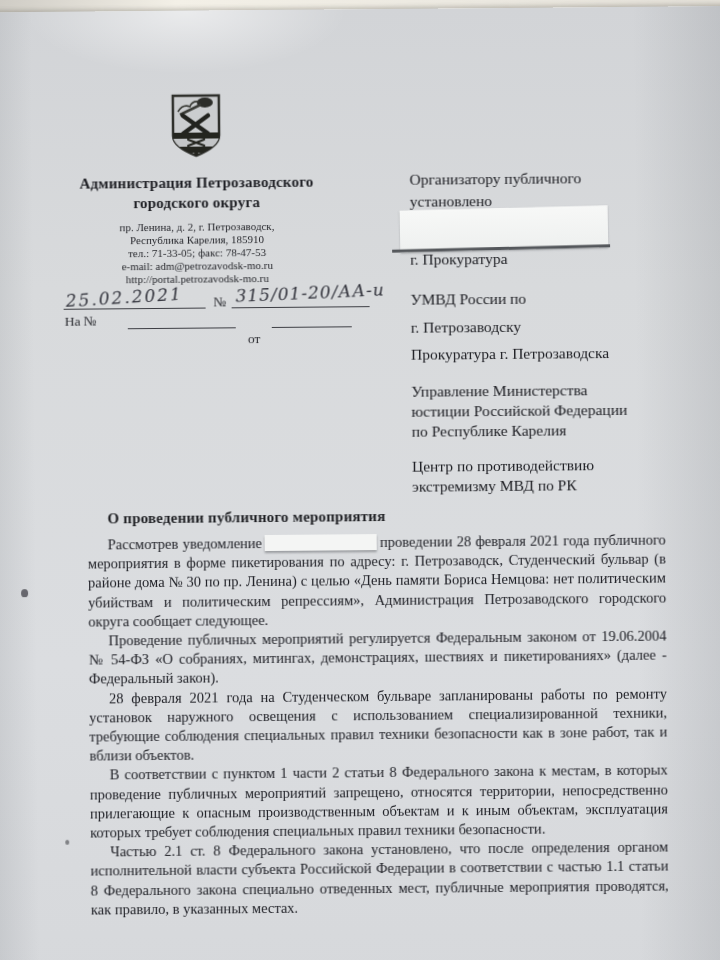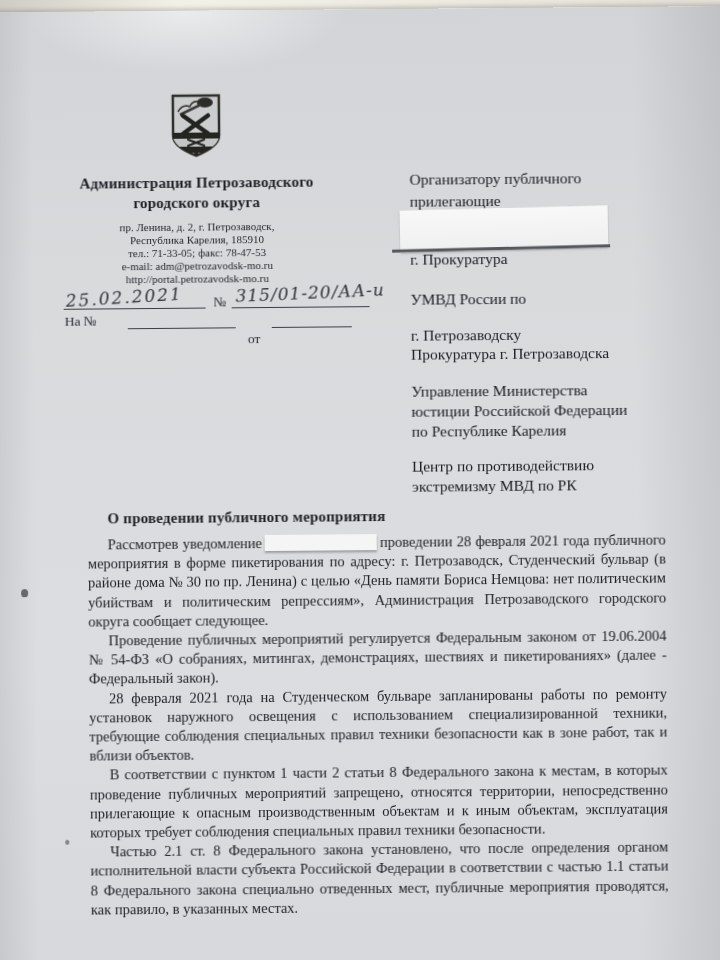--- a/index.html
+++ b/index.html
@@ -122,24 +122,24 @@
         <span class="ref-line line-num"></span>
         <span class="hand hand-num">315/01-20/АА-и</span>
         <span class="na-label">На №</span>
         <span class="ref-line line-na"></span>
         <span class="ot-label">от</span>
         <span class="ref-line line-ot"></span>
       </div>
 
       <div class="recipients">
         <div class="rcpt" style="top:0">Организатору публичного</div>
-        <div class="rcpt" style="top:22px">прилегающие</div>
+        <div class="rcpt" style="top:22px">установлено</div>
         <div class="rcpt" style="top:80px">г. Прокуратура</div>
         <div class="rcpt" style="top:120px">УМВД России по</div>
-        <div class="rcpt" style="top:156px">г. Петрозаводску</div>
+        <div class="rcpt" style="top:148px">г. Петрозаводску</div>
         <div class="rcpt" style="top:175px">Прокуратура г. Петрозаводска</div>
         <div class="rcpt" style="top:212px">Управление Министерства</div>
         <div class="rcpt" style="top:232px">юстиции Российской Федерации</div>
         <div class="rcpt" style="top:252px">по Республике Карелия</div>
         <div class="rcpt" style="top:287px">Центр по противодействию</div>
         <div class="rcpt" style="top:307px">экстремизму МВД по РК</div>
       </div>
 
       <div class="redact-top"></div>
       <div class="redact-top-edge"></div>

